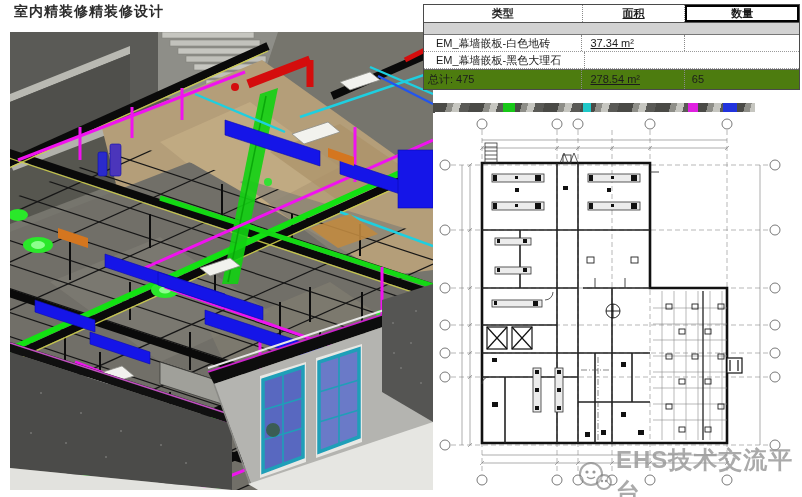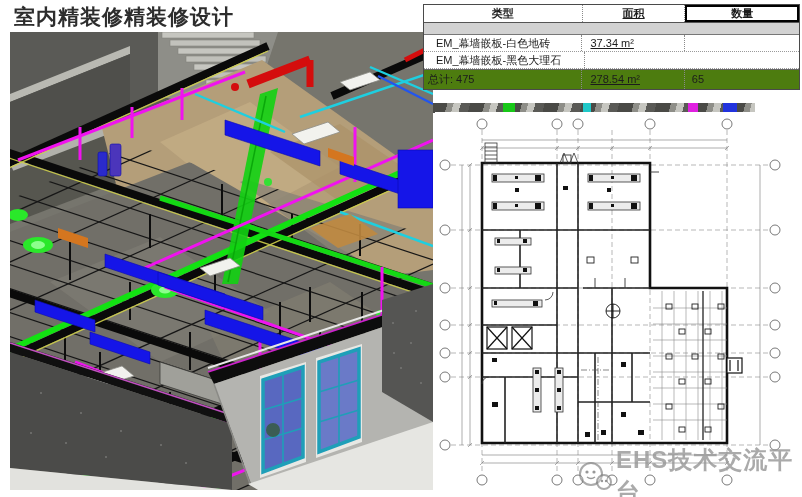--- a/index.html
+++ b/index.html
@@ -1,20 +1,20 @@
 <!DOCTYPE html>
 <html><head>
 <meta charset="utf-8">
 <style>
   html,body{margin:0;padding:0;background:#fff;}
   .page{position:relative;width:802px;height:497px;background:#ffffff;overflow:hidden;
         font-family:"Liberation Sans","DejaVu Sans",sans-serif;}
   
   .slide-title{position:absolute;left:14px;top:3px;font-family:"Liberation Serif","DejaVu Serif",serif;
-        font-size:21px;font-weight:700;color:#2d2d2d;letter-spacing:1px;}
+        font-size:14px;font-weight:700;color:#2d2d2d;letter-spacing:1px;}
   
   .view3d{position:absolute;left:10px;top:32px;width:423px;height:458px;}
   .view3d svg{display:block;}
   
   .sliver{position:absolute;left:433px;top:103px;width:322px;height:10px;overflow:hidden;
         background:repeating-linear-gradient(105deg,#4a4a46 0 14px,#8e8e88 14px 20px,#c6c6c0 20px 27px,#5a5a56 27px 36px);}
   .sliver span{position:absolute;top:0;height:10px;}
   
   .schedule{position:absolute;left:423px;top:4px;width:375px;border:1.6px solid #4a4a4a;
         background:#fff;font-size:11px;color:#1c1c1c;}

